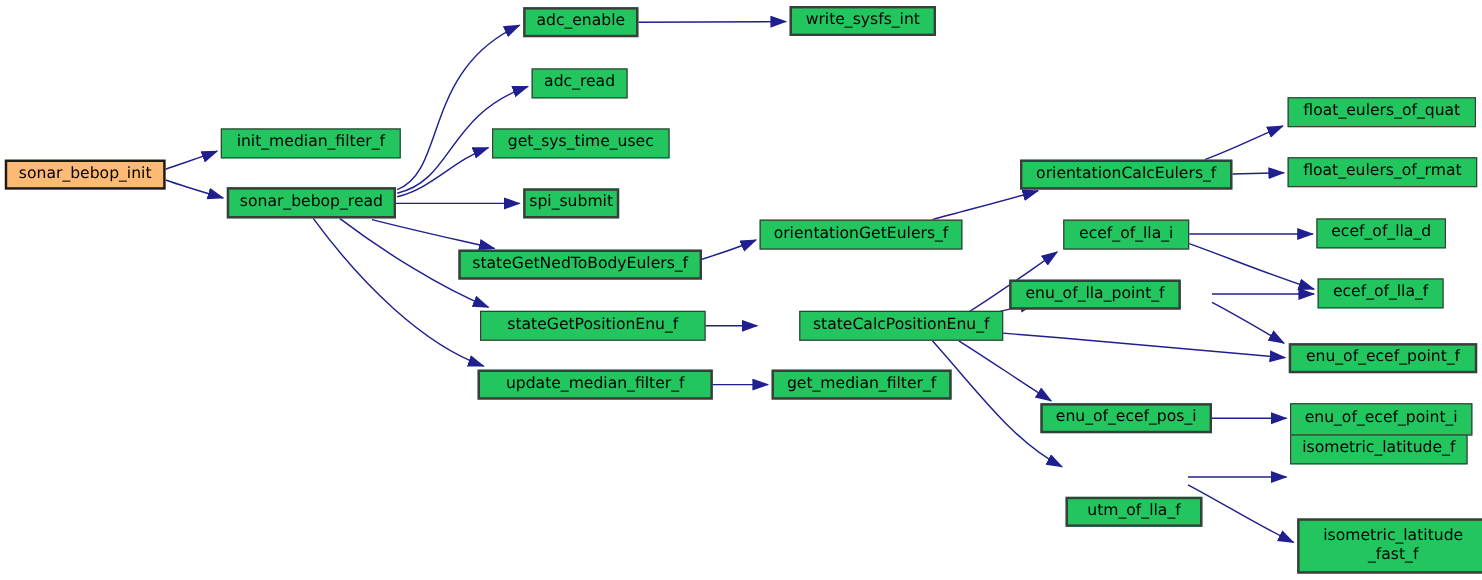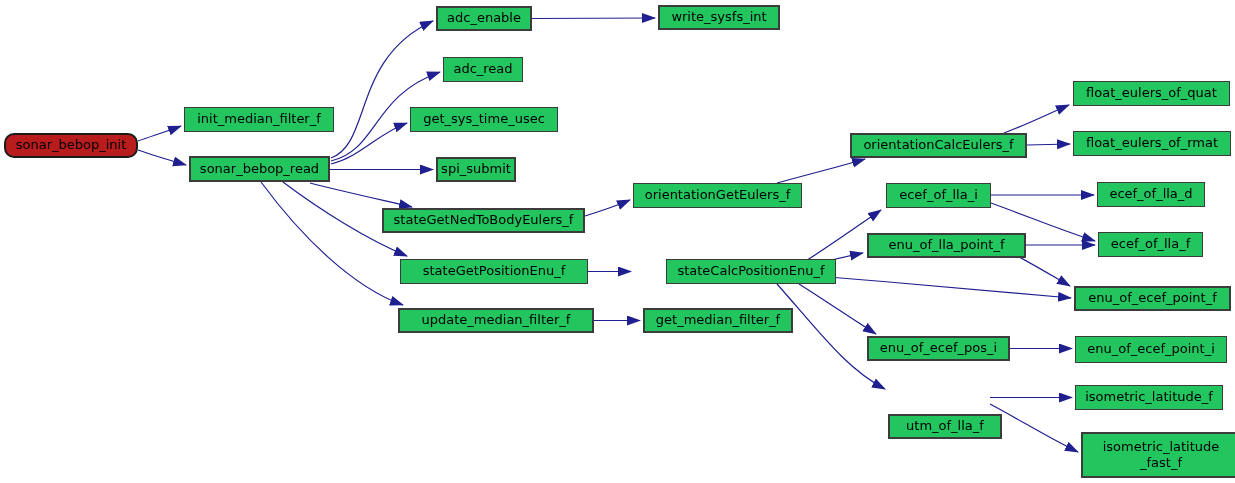--- a/index.html
+++ b/index.html
@@ -19,24 +19,23 @@
     background:#22c55e;
     border:1px solid #3c3c3c;
     color:#000000;
     font-size:13px;
     line-height:1.25;
     text-align:center;
     white-space:pre-line;
     cursor:pointer;
   }
   .node.root {
-    background:#b91c1c;
+    background:#fdba74;
     border-color:#1b1b1b;
     cursor:default;
-    border-radius:10px;
   }
 </style>
 </head>
 <body>
 
 <div class="graph">
   <svg class="edges" xmlns="http://www.w3.org/2000/svg">
     <defs>
       <marker id="arrow" markerUnits="userSpaceOnUse" markerWidth="16" markerHeight="12" refX="13" refY="5" orient="auto">
         <path id="arrow-head" d="M0,0 L14,5 L0,10 z" fill="#1f1f8f"></path>
@@ -81,26 +80,26 @@
       <div class="node" style="left: 410px; top: 107px; width: 148px; height: 25px; border-width: 1px;">get_sys_time_usec</div>
       <div class="node" style="left: 436px; top: 157px; width: 80px; height: 25px; border-width: 2px;">spi_submit</div>
       <div class="node" style="left: 382px; top: 208px; width: 203px; height: 25px; border-width: 2px;">stateGetNedToBodyEulers_f</div>
       <div class="node" style="left: 400px; top: 259px; width: 188px; height: 25px; border-width: 1px;">stateGetPositionEnu_f</div>
       <div class="node" style="left: 398px; top: 308px; width: 196px; height: 25px; border-width: 2px;">update_median_filter_f</div>
       <div class="node" style="left: 633px; top: 183px; width: 169px; height: 25px; border-width: 1px;">orientationGetEulers_f</div>
       <div class="node" style="left: 634px; top: 259px; width: 170px; height: 25px; border-width: 1px; margin-left: 32px;">stateCalcPositionEnu_f</div>
       <div class="node" style="left: 643px; top: 308px; width: 150px; height: 25px; border-width: 2px;">get_median_filter_f</div>
       <div class="node" style="left: 850px; top: 133px; width: 177px; height: 25px; border-width: 2px;">orientationCalcEulers_f</div>
       <div class="node" style="left: 886px; top: 183px; width: 105px; height: 25px; border-width: 1px;">ecef_of_lla_i</div>
-      <div class="node" style="left: 867px; top: 233px; width: 159px; height: 25px; border-width: 2px;">enu_of_lla_point_f</div>
+      <div class="node" style="left: 841px; top: 233px; width: 143px; height: 25px; border-width: 2px;">enu_of_lla_point_f</div>
       <div class="node" style="left: 867px; top: 336px; width: 143px; height: 25px; border-width: 2px;">enu_of_ecef_pos_i</div>
       <div class="node" style="left: 888px; top: 403px; width: 114px; height: 25px; border-width: 2px; margin-top: 11px;">utm_of_lla_f</div>
       <div class="node" style="left: 1073px; top: 81px; width: 157px; height: 25px; border-width: 1px;">float_eulers_of_quat</div>
       <div class="node" style="left: 1073px; top: 131px; width: 158px; height: 25px; border-width: 1px;">float_eulers_of_rmat</div>
       <div class="node" style="left: 1097px; top: 182px; width: 108px; height: 25px; border-width: 1px;">ecef_of_lla_d</div>
       <div class="node" style="left: 1098px; top: 232px; width: 105px; height: 25px; border-width: 1px;">ecef_of_lla_f</div>
       <div class="node" style="left: 1074px; top: 286px; width: 157px; height: 25px; border-width: 2px;">enu_of_ecef_point_f</div>
       <div class="node" style="left: 1075px; top: 336px; width: 152px; height: 27px; border-width: 1px;">enu_of_ecef_point_i</div>
-      <div class="node" style="left: 1075px; top: 385px; width: 148px; height: 25px; border-width: 1px;">isometric_latitude_f</div>
+      <div class="node" style="left: 1075px; top: 362px; width: 148px; height: 25px; border-width: 1px;">isometric_latitude_f</div>
       <div class="node" style="left: 1081px; top: 432px; width: 160px; height: 46px; border-width: 2px;">isometric_latitude
 _fast_f</div>
     </div>
 </div>
 
 </body></html>

